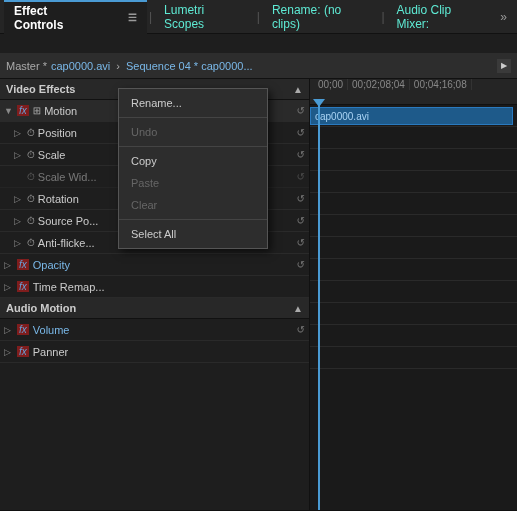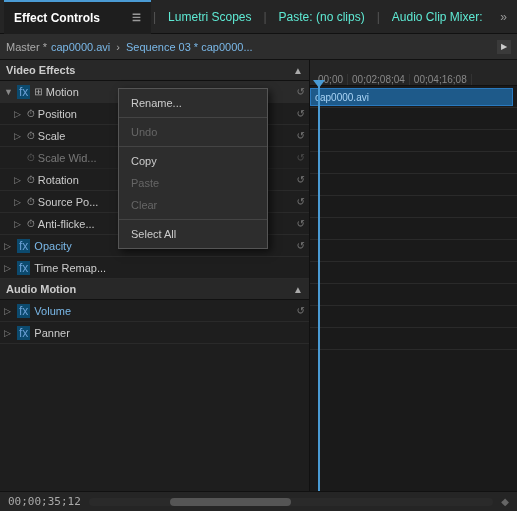--- a/index.html
+++ b/index.html
@@ -63,20 +63,21 @@
 
     
     .sequence-bar {
       display: flex;
       align-items: center;
       background: #2d2d2d;
       height: 26px;
       padding: 0 6px;
       border-bottom: 1px solid #111;
       font-size: 11px;
+      margin-top: 19px;
     }
     .sequence-label {
       color: #aaa;
     }
     .sequence-name {
       color: #7ab8e8;
       margin-left: 4px;
     }
     .sequence-arrow {
       color: #aaa;
@@ -143,23 +144,24 @@
       border-bottom: 1px solid #2a2a2a;
     }
     .expand-arrow {
       color: #888;
       font-size: 9px;
       margin-right: 3px;
       cursor: pointer;
       width: 10px;
     }
     .fx-badge {
-      background: #0c4a6e;
+      background: #7f1d1d;
       color: #6a9fd4;
-      font-size: 12px;
+      font-size: 10px;
+      font-style: italic;
       margin-right: 4px;
       padding: 0 2px;
     }
     .effect-icon {
       color: #aaa;
       margin-right: 3px;
       font-size: 10px;
     }
     .effect-name {
       color: #ccc;
@@ -184,21 +186,21 @@
       flex: 1;
       background: #1a1a1a;
       position: relative;
       overflow: hidden;
     }
     .timeline-header {
       display: flex;
       height: 26px;
       background: #252525;
       border-bottom: 1px solid #111;
-      align-items: flex-end;
+      align-items: flex-start;
       font-size: 10px;
       color: #888;
     }
     .time-marker {
       padding: 0 4px;
       border-right: 1px solid #333;
     }
     .timeline-track {
       position: relative;
       height: 22px;
@@ -321,34 +323,34 @@
   <div class="tab-active">
     <span>Effect Controls</span>
     <span class="tab-menu-icon">☰</span>
   </div>
   <span class="tab-separator">|</span>
   <div class="tab-inactive">
     <span>Lumetri Scopes</span>
   </div>
   <span class="tab-separator">|</span>
   <div class="tab-inactive">
-    <span>Paste: (no clips)</span>
+    <span>Rename: (no clips)</span>
   </div>
   <span class="tab-separator">|</span>
   <div class="tab-inactive">
     <span>Audio Clip Mixer:</span>
   </div>
   <div class="tab-overflow">»</div>
 </div>
 
 <div class="sequence-bar">
   <span class="sequence-label">Master *</span>
   <span class="sequence-name">cap0000.avi</span>
   <span class="sequence-arrow"> › </span>
-  <span class="sequence-clip">Sequence 03 * cap0000...</span>
+  <span class="sequence-clip">Sequence 04 * cap0000...</span>
   <button class="seq-expand-btn">▶</button>
 </div>
 
 <div class="main-layout">
 
   <div class="left-panel">
 
     <div class="section-header">
       <span class="section-title">Video Effects</span>
       <span class="section-arrow">▲</span>

